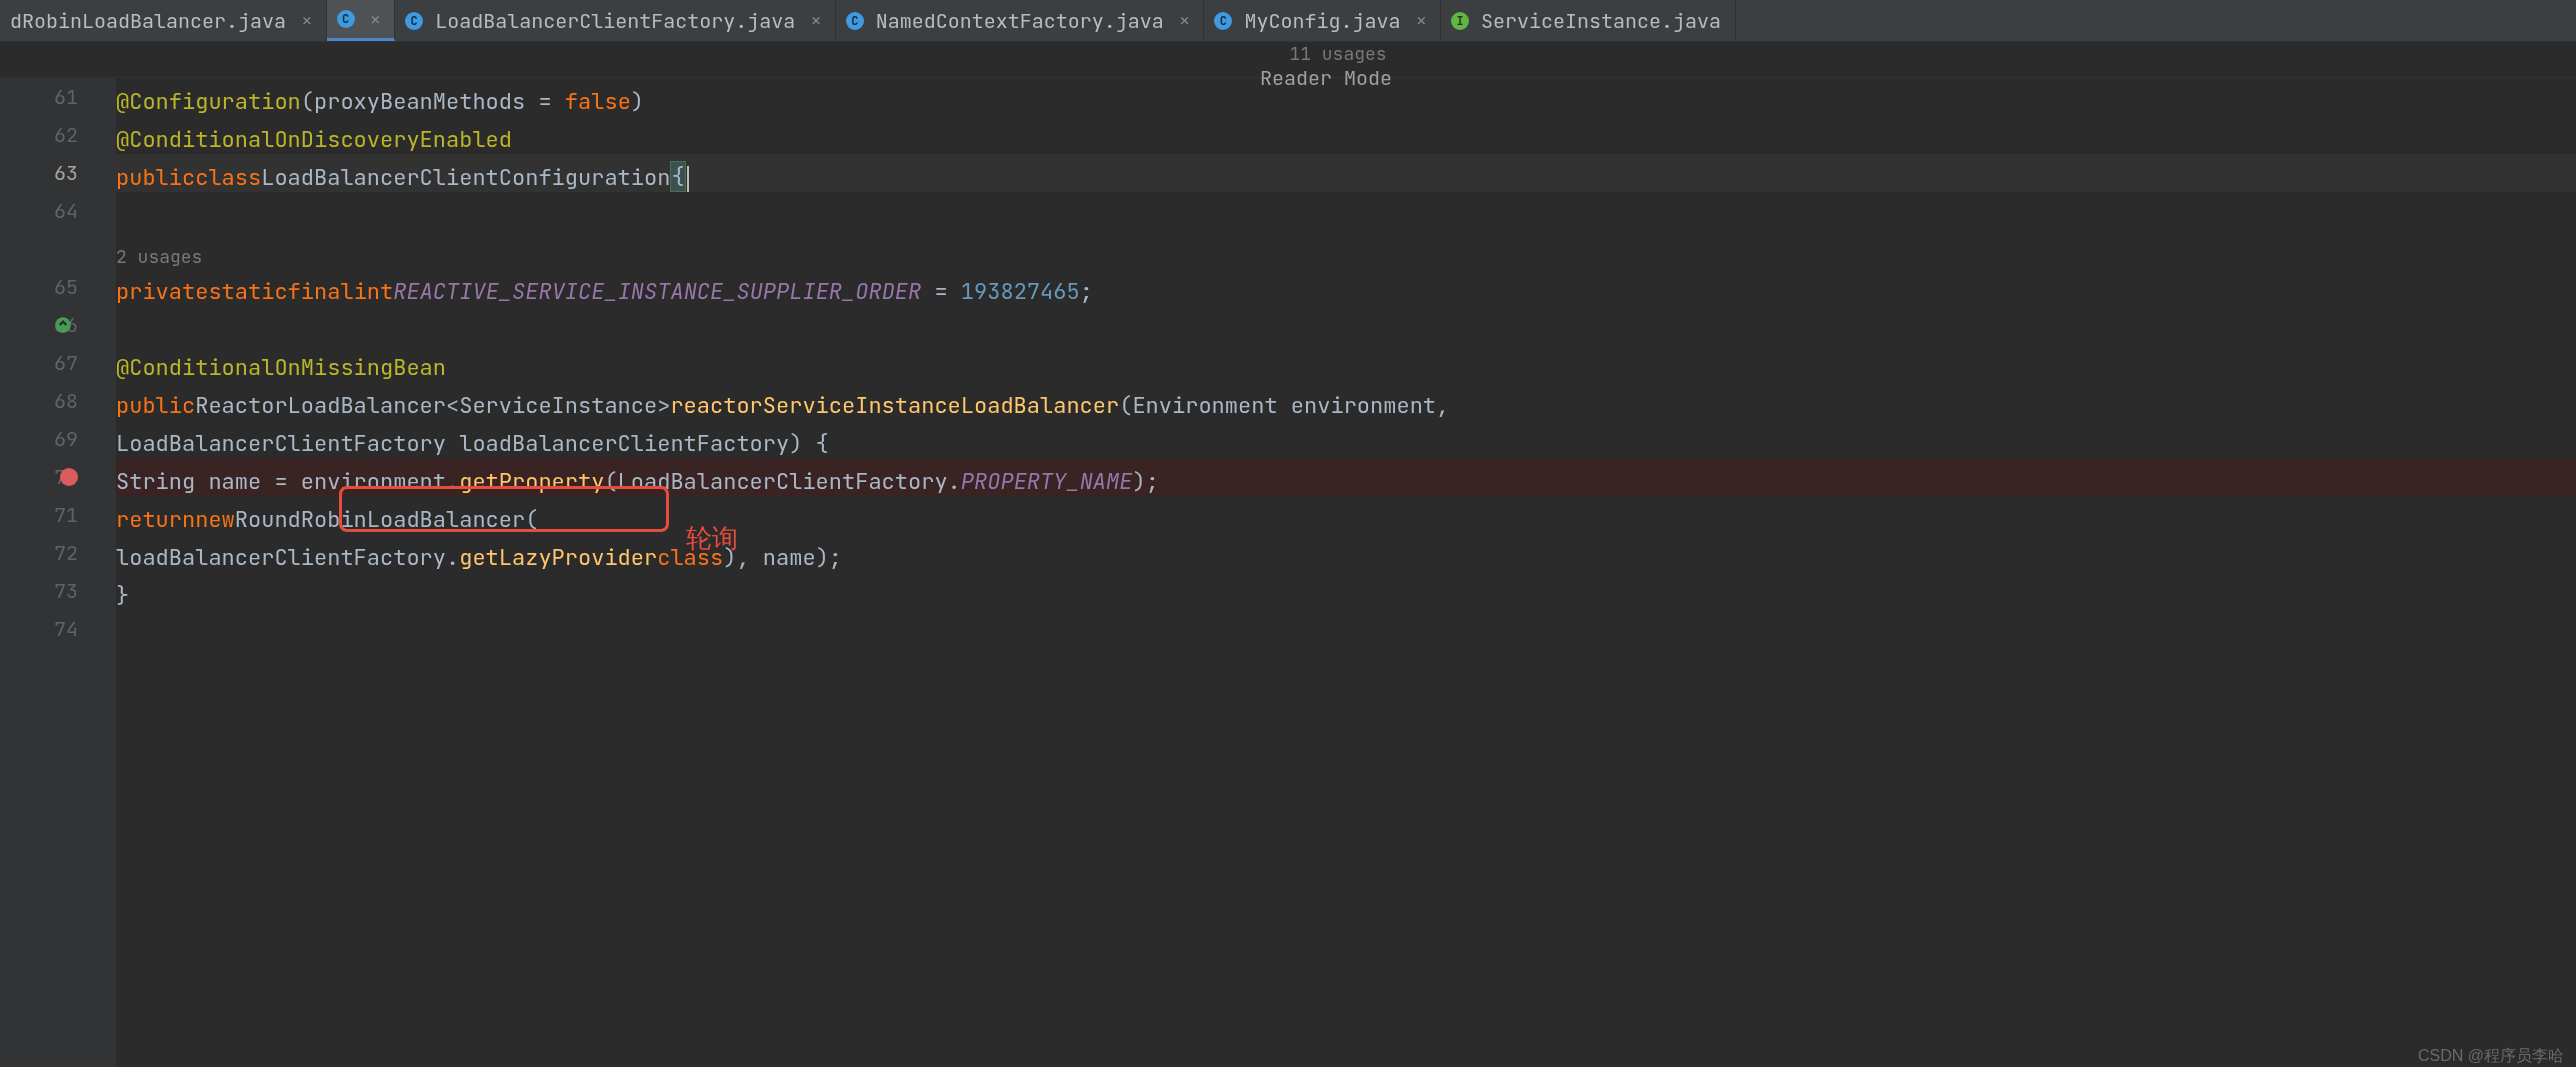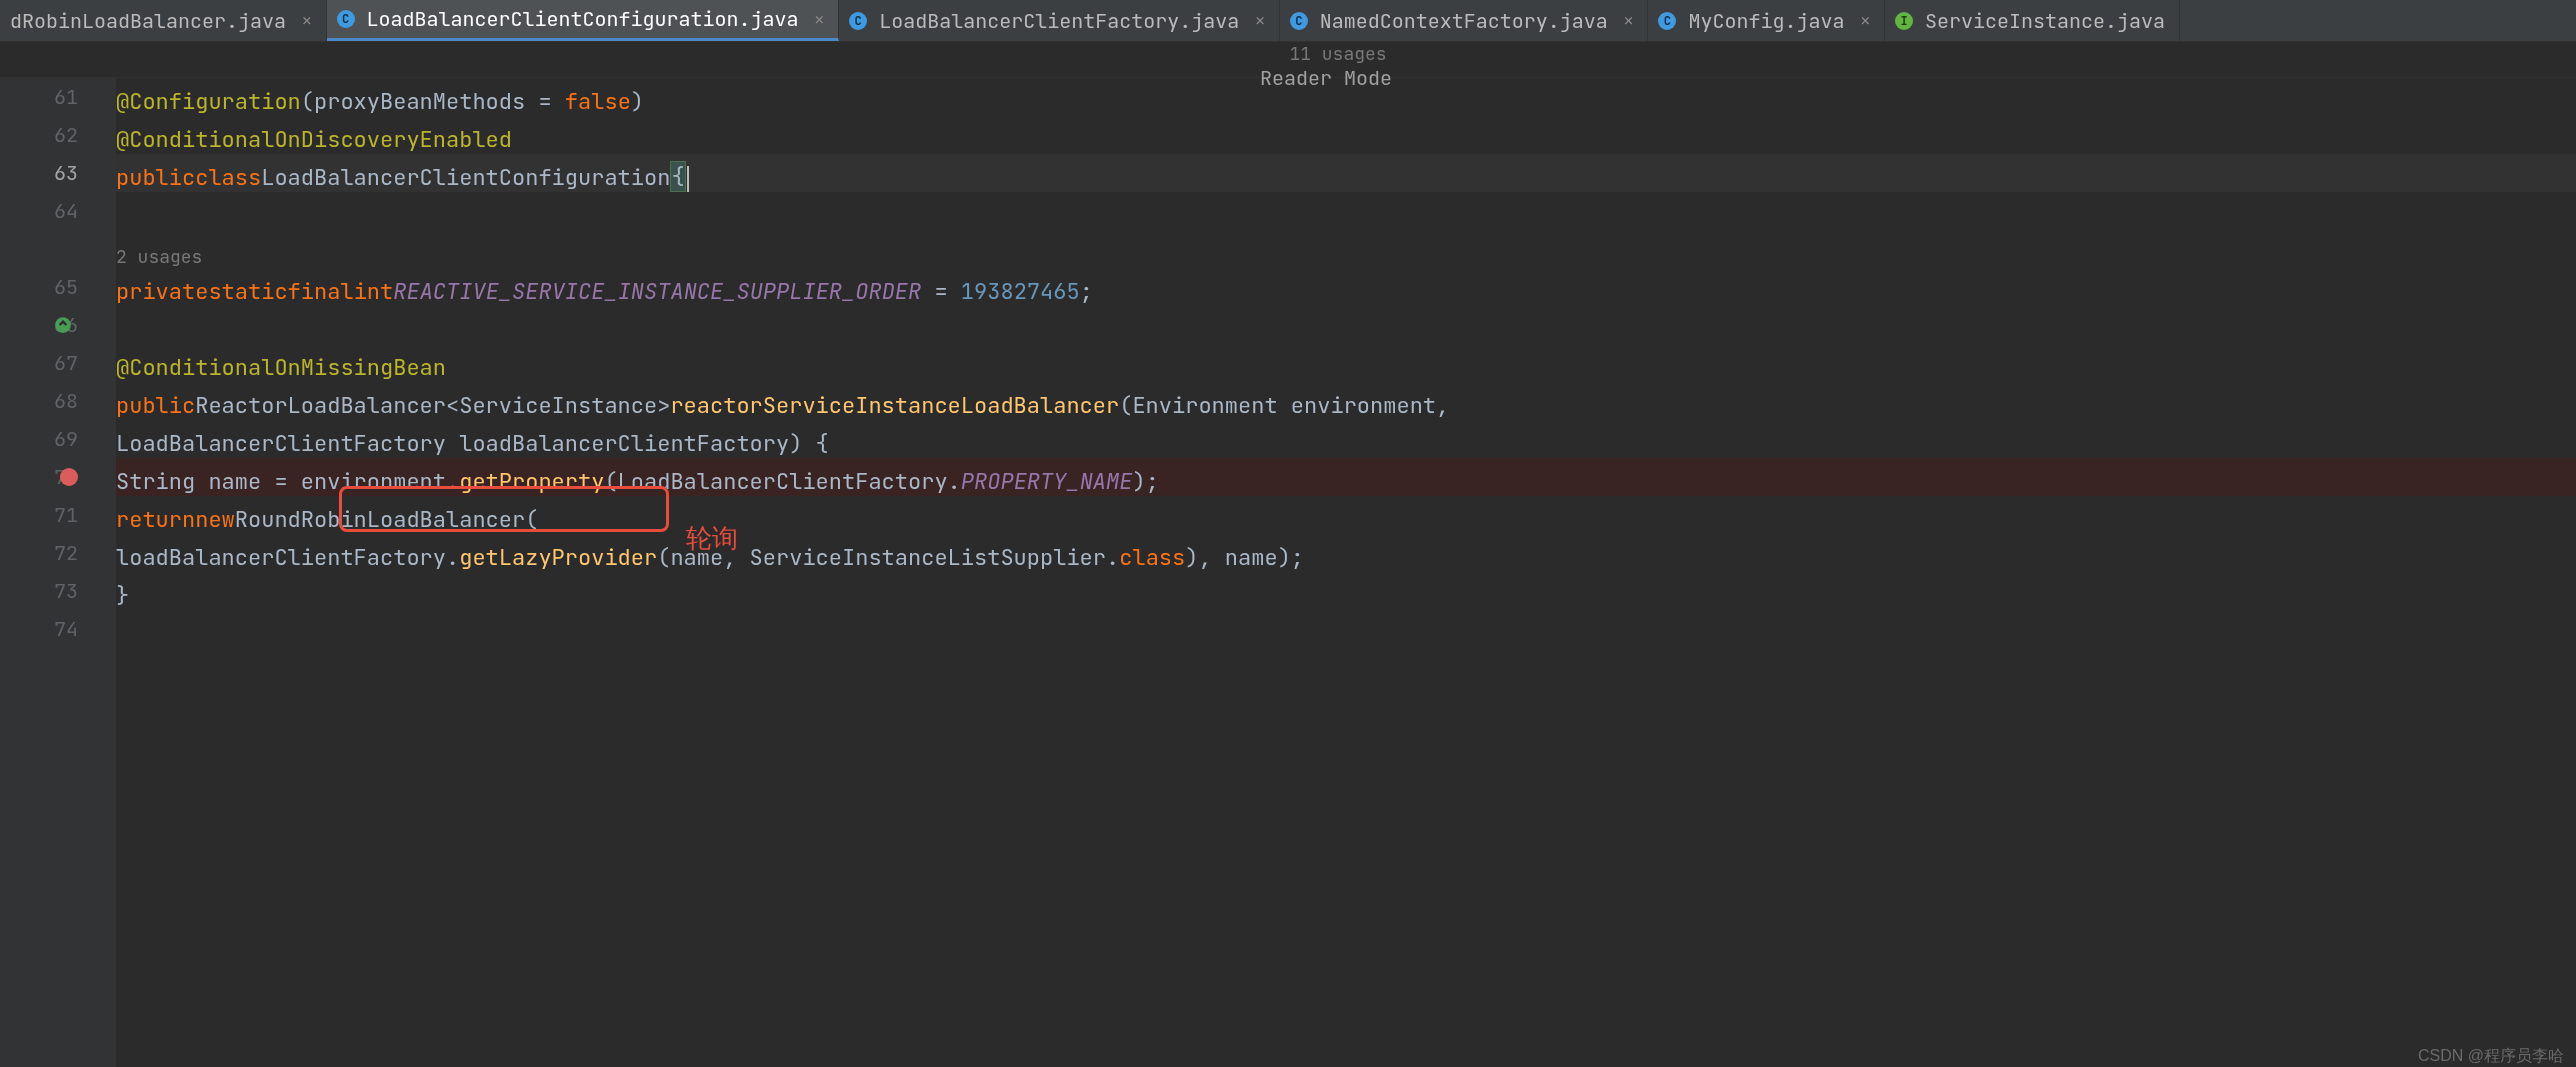--- a/index.html
+++ b/index.html
@@ -177,21 +177,20 @@
 </head>
 <body>
 
 <div class="tab-bar">
   <div class="tab">
     <span>dRobinLoadBalancer.java</span>
     <span class="close-x">✕</span>
   </div>
   <div class="tab active">
     <span class="file-icon c-icon blue"></span>
-    <span>LoadBalancerClientConfiguration.java</span>
     <span class="close-x">✕</span>
   </div>
   <div class="tab">
     <span class="file-icon c-icon blue"></span>
     <span>LoadBalancerClientFactory.java</span>
     <span class="close-x">✕</span>
   </div>
   <div class="tab">
     <span class="file-icon c-icon blue"></span>
     <span>NamedContextFactory.java</span>
@@ -260,21 +259,21 @@
     <div class="code-line">    <span class="ann">@ConditionalOnMissingBean</span></div>
 
     <div class="code-line">    <span class="kw">public</span> <span>ReactorLoadBalancer&lt;ServiceInstance&gt;</span> <span class="method">reactorServiceInstanceLoadBalancer</span><span>(</span><span>Environment</span><span> environment,</span></div>
 
     <div class="code-line">            <span>LoadBalancerClientFactory</span><span> loadBalancerClientFactory) {</span></div>
 
     <div class="code-line breakpoint-line">        <span>String</span><span> name = environment.</span><span class="method">getProperty</span><span>(LoadBalancerClientFactory.</span><span class="field-static">PROPERTY_NAME</span><span>);</span></div>
 
     <div class="code-line">        <span class="kw">return</span> <span class="kw">new</span> <span>RoundRobinLoadBalancer</span><span>(</span></div>
 
-    <div class="code-line">                <span>loadBalancerClientFactory.</span><span class="method">getLazyProvider</span><span>(name, ServiceInstanceListSupplier.</span><span class="kw">class</span><span>), name);</span></div>
+    <div class="code-line">                <span>loadBalancerClientFactory.</span><span class="method">getLazyProvider</span><span class="kw">class</span><span>), name);</span></div>
 
     <div class="code-line">        <span>}</span></div>
 
     <div class="red-box" style="left:243px; top:408px; width:330px; height:46px;"></div>
     <div class="red-annotation" style="left:590px; top:414px;margin-top:29px;">轮询</div>
   </div>
 </div>
 
 <div class="watermark">CSDN @程序员李哈</div>
 

